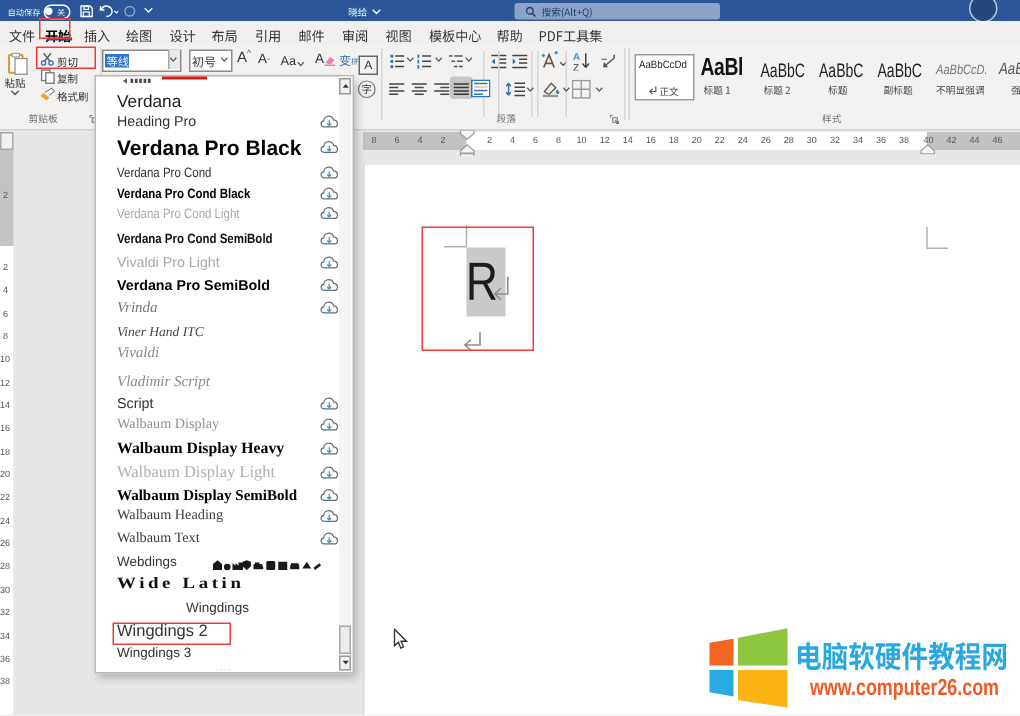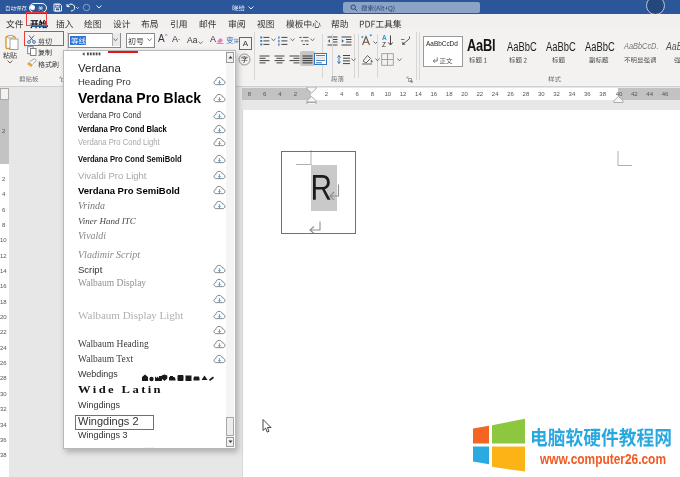--- a/index.html
+++ b/index.html
@@ -521,46 +521,48 @@
       <span class="fi" style="top:212px;line-height:13px;font-size:9.5px;color:#333;">Script</span>
       <svg class="cloud" viewBox="0 0 14 11" style="top:213px;">
         <path d="M3.5 9.5C2 9.5 1 8.5 1 7.2 1 6 1.9 5.1 3 5c0-2 1.6-3.5 3.6-3.5 1.8 0 3.2 1.2 3.6 2.8 1.5 0.1 2.8 1.3 2.8 2.8 0 1.3-1 2.4-2.4 2.4z" fill="none" stroke="#6b6b6b" stroke-width="0.9"></path>
         <path d="M7 4.6v3.8M7 8.4L5.5 6.9M7 8.4L8.5 6.9" stroke="#3aa0dc" stroke-width="1" fill="none"></path>
       </svg>
       <span class="fi" style="top:226px;line-height:13px;font-size:9.5px;color:#909090;font-family:'Liberation Serif',serif;">Walbaum Display</span>
       <svg class="cloud" viewBox="0 0 14 11" style="top:227px;">
         <path d="M3.5 9.5C2 9.5 1 8.5 1 7.2 1 6 1.9 5.1 3 5c0-2 1.6-3.5 3.6-3.5 1.8 0 3.2 1.2 3.6 2.8 1.5 0.1 2.8 1.3 2.8 2.8 0 1.3-1 2.4-2.4 2.4z" fill="none" stroke="#6b6b6b" stroke-width="0.9"></path>
         <path d="M7 4.6v3.8M7 8.4L5.5 6.9M7 8.4L8.5 6.9" stroke="#3aa0dc" stroke-width="1" fill="none"></path>
       </svg>
+      <span class="fi" style="top:242px;line-height:13px;font-size:10.5px;color:#000;font-weight:bold;font-family:'Liberation Serif',serif;">Walbaum Display Heavy</span>
       <svg class="cloud" viewBox="0 0 14 11" style="top:243px;">
         <path d="M3.5 9.5C2 9.5 1 8.5 1 7.2 1 6 1.9 5.1 3 5c0-2 1.6-3.5 3.6-3.5 1.8 0 3.2 1.2 3.6 2.8 1.5 0.1 2.8 1.3 2.8 2.8 0 1.3-1 2.4-2.4 2.4z" fill="none" stroke="#6b6b6b" stroke-width="0.9"></path>
         <path d="M7 4.6v3.8M7 8.4L5.5 6.9M7 8.4L8.5 6.9" stroke="#3aa0dc" stroke-width="1" fill="none"></path>
       </svg>
       <span class="fi" style="top:257.5px;line-height:13px;font-size:11px;color:#b0b0b0;font-family:'Liberation Serif',serif;">Walbaum Display Light</span>
       <svg class="cloud" viewBox="0 0 14 11" style="top:258.5px;">
         <path d="M3.5 9.5C2 9.5 1 8.5 1 7.2 1 6 1.9 5.1 3 5c0-2 1.6-3.5 3.6-3.5 1.8 0 3.2 1.2 3.6 2.8 1.5 0.1 2.8 1.3 2.8 2.8 0 1.3-1 2.4-2.4 2.4z" fill="none" stroke="#6b6b6b" stroke-width="0.9"></path>
         <path d="M7 4.6v3.8M7 8.4L5.5 6.9M7 8.4L8.5 6.9" stroke="#3aa0dc" stroke-width="1" fill="none"></path>
       </svg>
+      <span class="fi" style="top:272.5px;line-height:13px;font-size:10px;color:#000;font-weight:bold;font-family:'Liberation Serif',serif;">Walbaum Display SemiBold</span>
       <svg class="cloud" viewBox="0 0 14 11" style="top:273.5px;">
         <path d="M3.5 9.5C2 9.5 1 8.5 1 7.2 1 6 1.9 5.1 3 5c0-2 1.6-3.5 3.6-3.5 1.8 0 3.2 1.2 3.6 2.8 1.5 0.1 2.8 1.3 2.8 2.8 0 1.3-1 2.4-2.4 2.4z" fill="none" stroke="#6b6b6b" stroke-width="0.9"></path>
         <path d="M7 4.6v3.8M7 8.4L5.5 6.9M7 8.4L8.5 6.9" stroke="#3aa0dc" stroke-width="1" fill="none"></path>
       </svg>
       <span class="fi" style="top:286.5px;line-height:13px;font-size:9.5px;color:#3c3c3c;font-family:'Liberation Serif',serif;">Walbaum Heading</span>
       <svg class="cloud" viewBox="0 0 14 11" style="top:287.5px;">
         <path d="M3.5 9.5C2 9.5 1 8.5 1 7.2 1 6 1.9 5.1 3 5c0-2 1.6-3.5 3.6-3.5 1.8 0 3.2 1.2 3.6 2.8 1.5 0.1 2.8 1.3 2.8 2.8 0 1.3-1 2.4-2.4 2.4z" fill="none" stroke="#6b6b6b" stroke-width="0.9"></path>
         <path d="M7 4.6v3.8M7 8.4L5.5 6.9M7 8.4L8.5 6.9" stroke="#3aa0dc" stroke-width="1" fill="none"></path>
       </svg>
       <span class="fi" style="top:301.5px;line-height:13px;font-size:9.5px;color:#3c3c3c;font-family:'Liberation Serif',serif;">Walbaum Text</span>
       <svg class="cloud" viewBox="0 0 14 11" style="top:302.5px;">
         <path d="M3.5 9.5C2 9.5 1 8.5 1 7.2 1 6 1.9 5.1 3 5c0-2 1.6-3.5 3.6-3.5 1.8 0 3.2 1.2 3.6 2.8 1.5 0.1 2.8 1.3 2.8 2.8 0 1.3-1 2.4-2.4 2.4z" fill="none" stroke="#6b6b6b" stroke-width="0.9"></path>
         <path d="M7 4.6v3.8M7 8.4L5.5 6.9M7 8.4L8.5 6.9" stroke="#3aa0dc" stroke-width="1" fill="none"></path>
       </svg>
       <span class="fi" style="top:316.5px;line-height:13px;font-size:9px;color:#333;">Webdings</span>
       <span class="fi" style="top:332px;line-height:13px;font-size:10.5px;color:#111;font-weight:bold;font-family:'Liberation Serif',serif;letter-spacing:2px;transform:scaleX(1.2);transform-origin:left;">Wide Latin</span>
-      <span class="fi" style="top:348px;line-height:13px;font-size:9px;color:#333;">Wingdings</span>
+      <span class="fi" style="top:348px;line-height:13px;font-size:9px;color:#333;margin-left:46px;">Wingdings</span>
       <span class="fi" style="top:363.5px;line-height:13px;font-size:11px;color:#333;">Wingdings 2</span>
       <span class="fi" style="top:378px;line-height:13px;font-size:9px;color:#333;">Wingdings 3</span>
       <span class="fi" style="top:318px;left:77px;"><svg width="75" height="10" viewBox="0 0 75 10">
           <g fill="#1a1a1a">
             <path d="M1 8V4l3-2.5L7 4v4zM2.2 4.5h1v3h-1zM4.8 4.5h1v3h-1z"></path>
             <circle cx="10.5" cy="6" r="2.2"></circle>
             <path d="M14 8V3.5l2 1.5V3.5l2 1.5V3h3v5z"></path>
             <path d="M23.5 1.5l2.8 1v3l-2.8 2.6L20.7 5.5v-3z"></path>
             <path d="M28 7.5V4h5.5l1 2v1.5zM29 3h3v1h-3z"></path>
             <rect x="36.5" y="2" width="6" height="6" rx="1"></rect>

